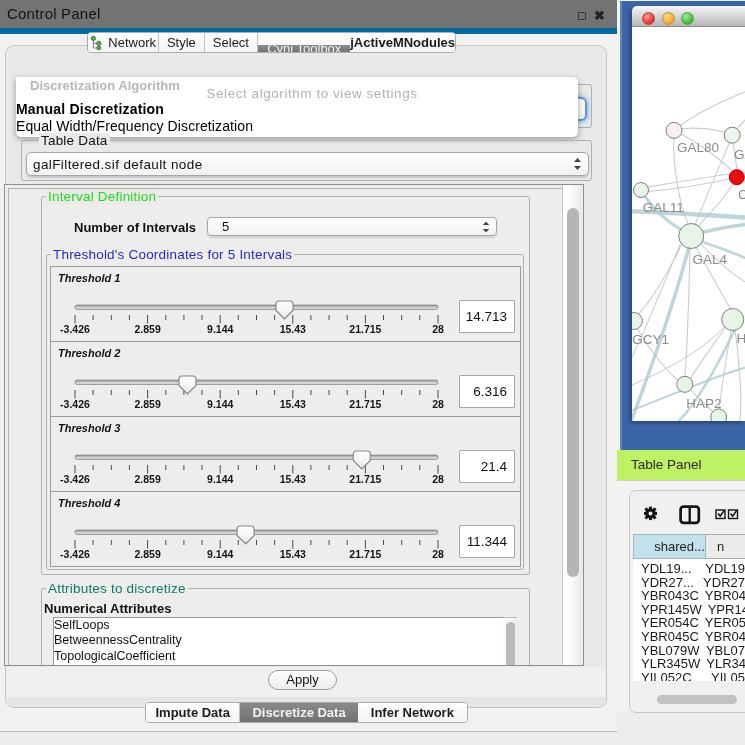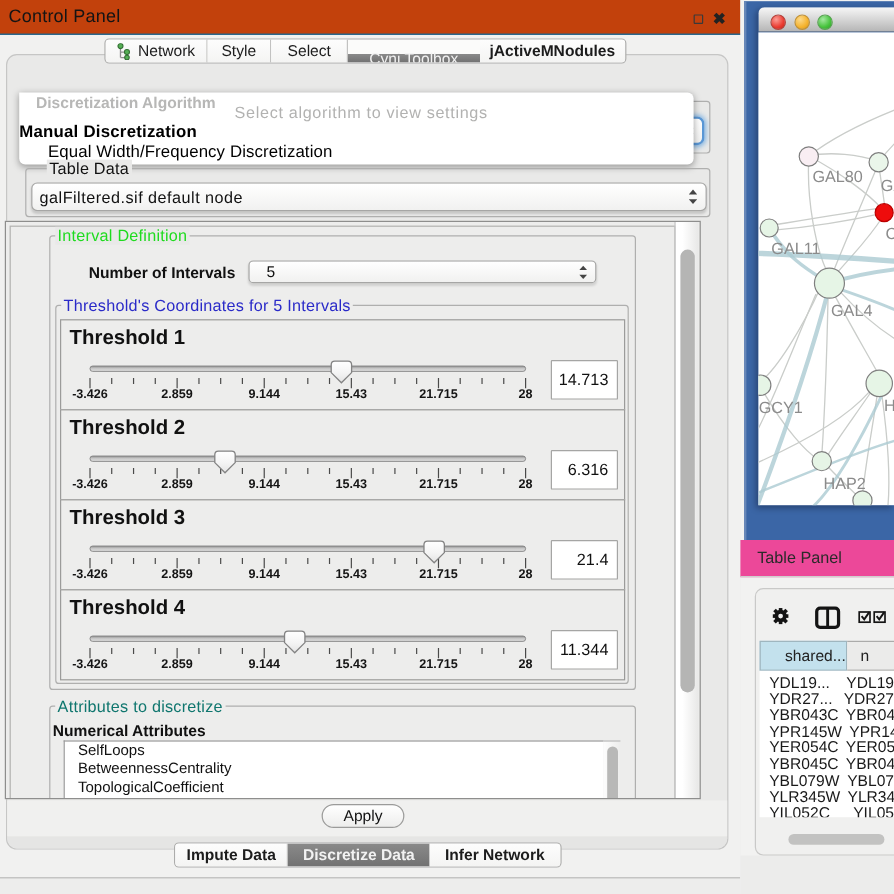--- a/index.html
+++ b/index.html
@@ -2,22 +2,22 @@
 <html><head>
 <meta charset="utf-8">
 <style>
 html,body{margin:0;padding:0;}
 #app{position:relative;width:745px;height:745px;background:#EDEDEC;overflow:hidden;
   font-family:"Liberation Sans", sans-serif;-webkit-font-smoothing:antialiased;}
 .abs{position:absolute;}
 
 #win{position:absolute;left:0;top:0;width:617px;height:731px;background:#F1F1F0;
   border-bottom:1px solid #B9B9B9;}
-#titlebar{position:absolute;left:0;top:0;width:617px;height:28px;background:#c2410c;
-  border-bottom:1px solid #0369a1;}
+#titlebar{position:absolute;left:0;top:0;width:617px;height:28px;background:#737373;
+  border-bottom:6px solid #0369a1;}
 #titlebar .t{position:absolute;left:7px;top:0;line-height:28px;font-size:15px;letter-spacing:0.2px;color:#141414;}
 #floatIc{position:absolute;left:577.5px;top:11.5px;width:6.5px;height:6.5px;border:1.8px solid #3A3A3A;border-radius:1px;}
 #closeIc{position:absolute;left:594px;top:8.5px;font-size:13px;font-weight:bold;color:#222;line-height:14px;}
 
 .segbar{position:absolute;display:flex;background:#FBFBFA;border:1px solid #ACACAB;border-radius:4px;
   overflow:hidden;box-sizing:border-box;}
 .seg{display:flex;align-items:center;justify-content:center;font-size:13px;color:#1C1C1C;
   border-right:1px solid #C2C2C1;box-sizing:border-box;background:linear-gradient(#FDFDFD,#F4F4F3);}
 .seg:last-child{border-right:none;}
 .seg.dark{background:linear-gradient(#8A8A8A,#727272);color:#F2F2F2;border-right:none;}
@@ -36,42 +36,42 @@
   border-radius:0 5px 5px 5px;box-shadow:0 2px 6px rgba(0,0,0,0.35);}
 
 #scrollpane{position:absolute;left:4px;top:184px;width:580px;height:482px;border:1px solid #8E8E8D;
   background:#EDEDEC;box-sizing:border-box;overflow:hidden;}
 #contentpanel{position:absolute;left:3px;top:3px;width:555px;height:512px;border:1px solid #B2B2B1;
   background:#EDEDEC;box-sizing:border-box;}
 #vsb{position:absolute;right:1px;top:0px;width:19px;height:480px;background:linear-gradient(to right,#FFFFFF 30%,#E8E8E7);border-left:1px solid #C6C6C5;}
 #vsb .thumb{position:absolute;left:4px;top:23px;width:12px;height:369px;background:#B5B5B4;border-radius:6px;}
 
 .tbox{position:absolute;left:62px;width:471px;height:76px;border:1px solid #9B9B9A;background:#EDEDEC;box-sizing:border-box;}
-.tbox .lbl{position:absolute;left:7px;top:5px;font-size:17px;font-weight:bold;color:#111;}
+.tbox .lbl{position:absolute;left:7px;top:5px;font-size:11px;font-weight:bold;color:#111;font-style:italic;}
 .tbox .val{position:absolute;left:408px;top:33px;width:56px;height:33px;background:#FFF;border:1px solid #A5A5A4;
   box-sizing:border-box;font-size:13.5px;color:#111;text-align:right;line-height:31px;padding-right:7px;border-radius:1px;}
 .ticklbl{position:absolute;font-size:10.5px;font-weight:bold;color:#141414;top:56px;width:50px;text-align:center;}
 
 #numlist{position:absolute;left:65px;top:617px;width:450px;height:49px;background:#FFF;border-top:1px solid #999;border-left:1px solid #999;box-sizing:border-box;font-size:12.5px;color:#111;}
-#numlist div{padding-left:11px;height:15.4px;line-height:15.4px;}
+#numlist div{padding-left:0;height:15.4px;line-height:15.4px;}
 #listsb{position:absolute;left:515px;top:617px;width:14px;height:49px;background:linear-gradient(to right,#FDFDFD,#EDEDEC);border-top:1px solid #BBB;}
 #listsb .thumb{position:absolute;left:2.5px;top:4px;width:9px;height:60px;background:#B8B8B7;border-radius:5px;}
 #applybtn{position:absolute;left:268px;top:670px;width:69px;height:20px;background:linear-gradient(#FFFFFF,#EDEDEC);
   border:1px solid #9B9B9A;border-radius:10px;box-sizing:border-box;text-align:center;font-size:13px;line-height:18px;color:#111;}
 
 #rightbg{position:absolute;left:617px;top:0;width:128px;height:745px;background:#F2F2F1;}
 #bluepanel{position:absolute;left:620px;top:1px;width:125px;height:449px;background:#3B66A6;}
 #bluehl{position:absolute;left:620px;top:1px;width:2px;height:449px;background:#6787B8;}
 #macwin{position:absolute;left:632px;top:6px;width:113px;height:415px;border-radius:5px 0 0 0;
   box-shadow:-2px 2px 5px rgba(0,0,20,0.35);}
 #mactitle{position:absolute;left:0;top:0;width:113px;height:21px;border-radius:5px 0 0 0;
   background:linear-gradient(#F7F7F7,#B6B6B6);border-bottom:1px solid #8A8A8A;box-sizing:border-box;}
 .light{position:absolute;top:5.5px;width:11px;height:11px;border-radius:50%;}
 #canvas{position:absolute;left:0;top:21px;width:113px;height:394px;background:#FFFFFF;}
-#tphead{position:absolute;left:617px;top:450px;width:128px;height:31px;background:#ec4899;border-bottom:1px solid #CFCFCE;box-sizing:border-box;}
+#tphead{position:absolute;left:617px;top:450px;width:128px;height:31px;background:#bef264;border-bottom:1px solid #CFCFCE;box-sizing:border-box;}
 #tphead .t{position:absolute;left:14px;top:0;line-height:30px;font-size:13.5px;color:#2A2A2A;}
 #tpanel{position:absolute;left:629px;top:490px;width:124px;height:223px;background:#F0F0EF;
   border:1px solid #C9C9C8;border-radius:7px;box-sizing:border-box;}
 #thead1{position:absolute;left:633px;top:534px;width:73px;height:25px;background:#C3E1ED;border:1px solid #9FB6BF;box-sizing:border-box;
   font-size:13px;color:#222;text-align:center;line-height:23px;padding-left:20px;}
 #thead2{position:absolute;left:706px;top:534px;width:39px;height:25px;background:#EBEBEA;border-top:1px solid #ABABAA;border-bottom:1px solid #ABABAA;box-sizing:border-box;
   font-size:13px;color:#222;line-height:23px;padding-left:11px;}
 #trows{position:absolute;left:633px;top:559px;width:112px;height:122px;background:#FFF;font-size:13px;color:#1A1A1A;overflow:hidden;padding-top:3px;box-sizing:border-box;}
 .trow{height:13.6px;line-height:13.6px;display:flex;}
 .trow .c1{width:73px;padding-left:8px;box-sizing:border-box;}
@@ -86,21 +86,21 @@
 <div id="win"></div>
 <div id="titlebar">
       <div class="t">Control Panel</div>
     </div>
 <div id="floatIc"></div>
     <div id="closeIc">✖</div>
 <div id="bigpanel"></div>
 <div class="abs" style="left:6px;top:667px;width:600px;height:30px;background:#F0F0EF;"></div>
 <div class="abs" style="left:6px;top:697px;width:600px;height:10px;background:#E5E5E4;border-radius:0 0 8px 8px;"></div>
 
-<div class="segbar" style="left:87px;top:32px;width:435px;height:21px;">
+<div class="segbar" style="left:87px;top:32px;width:369px;height:21px;">
   <div class="seg" style="width:85px;"><svg width="12" height="14" viewBox="0 0 12 14" style="margin-right:6px;">
     <path d="M3.4,2.2 L3.4,12 M3.4,7.4 L8.7,7.4 M3.4,12 L8.7,12" stroke="#8E8E8E" stroke-width="1.1" fill="none"></path>
     <circle cx="3.4" cy="2.4" r="2.1" fill="#55B055" stroke="#356F35" stroke-width="0.9"></circle>
     <circle cx="8.8" cy="7.4" r="2.1" fill="#55B055" stroke="#356F35" stroke-width="0.9"></circle>
     <circle cx="8.8" cy="12" r="1.9" fill="#55B055" stroke="#356F35" stroke-width="0.9"></circle>
         </svg>Network</div>
   <div class="seg" style="width:54px;">Style</div>
   <div class="seg" style="width:64px;">Select</div>
   <div class="seg dark" style="width:110px;margin-top:12px;">Cyni Toolbox</div>
   <div class="seg" style="width:122px;font-weight:bold;">jActiveMNodules</div>
@@ -109,23 +109,23 @@
 <div class="group" style="left:21px;top:84px;width:571px;height:44px;"></div>
 <div class="combo" style="left:26px;top:97px;width:561px;height:24px;border:2px solid #5A97D5;box-shadow:0 0 4px 1px #7FB3E3;border-radius:6px;">
   <svg class="arrows" width="9" height="14" viewBox="0 0 9 14">
         <path d="M4.5,1 L8,5 L1,5 Z" fill="#666"></path>
         <path d="M4.5,13 L8,9 L1,9 Z" fill="#666"></path>
       </svg>
 </div>
 
 <div id="popup">
   <div class="abs" style="left:14px;top:1px;font-size:13px;font-weight:bold;color:#B7B7B6;">Discretization Algorithm</div>
-  <div class="abs" style="left:4px;top:9px;width:562px;text-align:center;font-size:13.5px;letter-spacing:0.55px;color:#B2B2B1;">Select algorithm to view settings</div>
+  <div class="abs" style="left:15px;top:9px;width:562px;text-align:center;font-size:13.5px;letter-spacing:0.55px;color:#B2B2B1;">Select algorithm to view settings</div>
   <div class="abs" style="left:0;top:24px;font-size:14px;letter-spacing:0.2px;font-weight:bold;color:#000;">Manual Discretization</div>
-  <div class="abs" style="left:0;top:40.5px;font-size:14px;letter-spacing:0.1px;color:#000;padding-left:24px;">Equal Width/Frequency Discretization</div>
+  <div class="abs" style="left:0;top:40.5px;font-size:14px;letter-spacing:0.1px;color:#000;">Equal Width/Frequency Discretization</div>
 </div>
 
 <div class="group" style="left:21px;top:140px;width:571px;height:41px;">
   <div class="gtitle" style="left:17px;color:#111;">Table Data</div>
 </div>
 <div class="combo" style="left:26px;top:152px;width:563px;height:24px;box-shadow:0 1.5px 2px rgba(0,0,0,0.15);">
   <div class="ct">galFiltered.sif default node</div>
   <svg class="arrows" width="9" height="14" viewBox="0 0 9 14">
         <path d="M4.5,1 L8,5 L1,5 Z" fill="#444"></path>
         <path d="M4.5,13 L8,9 L1,9 Z" fill="#444"></path>

